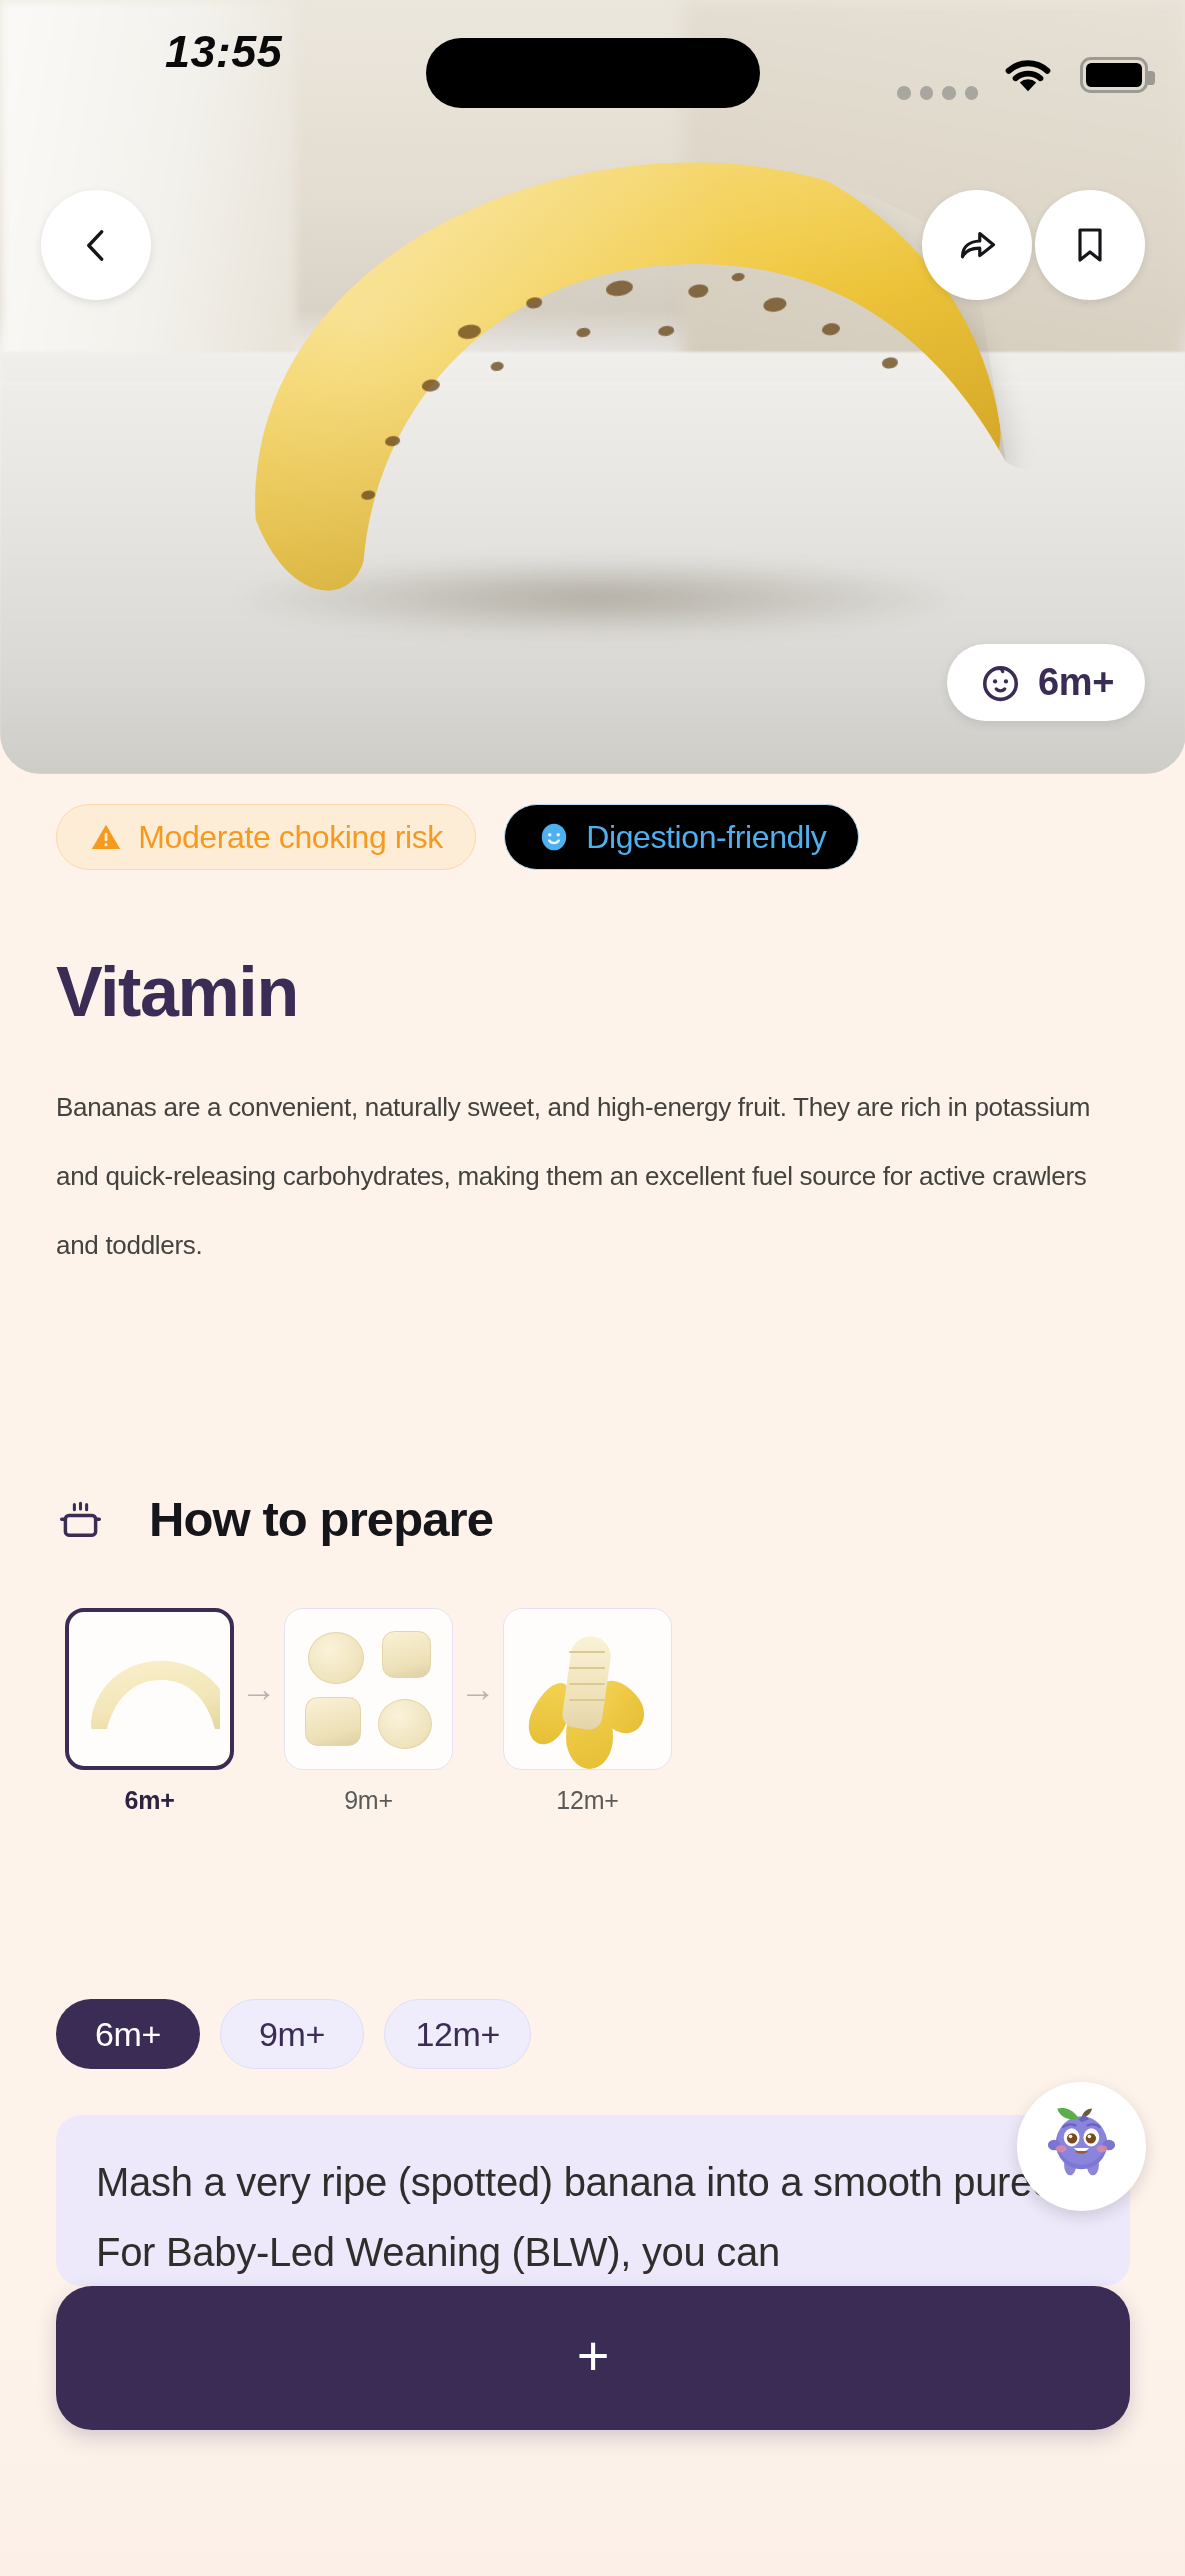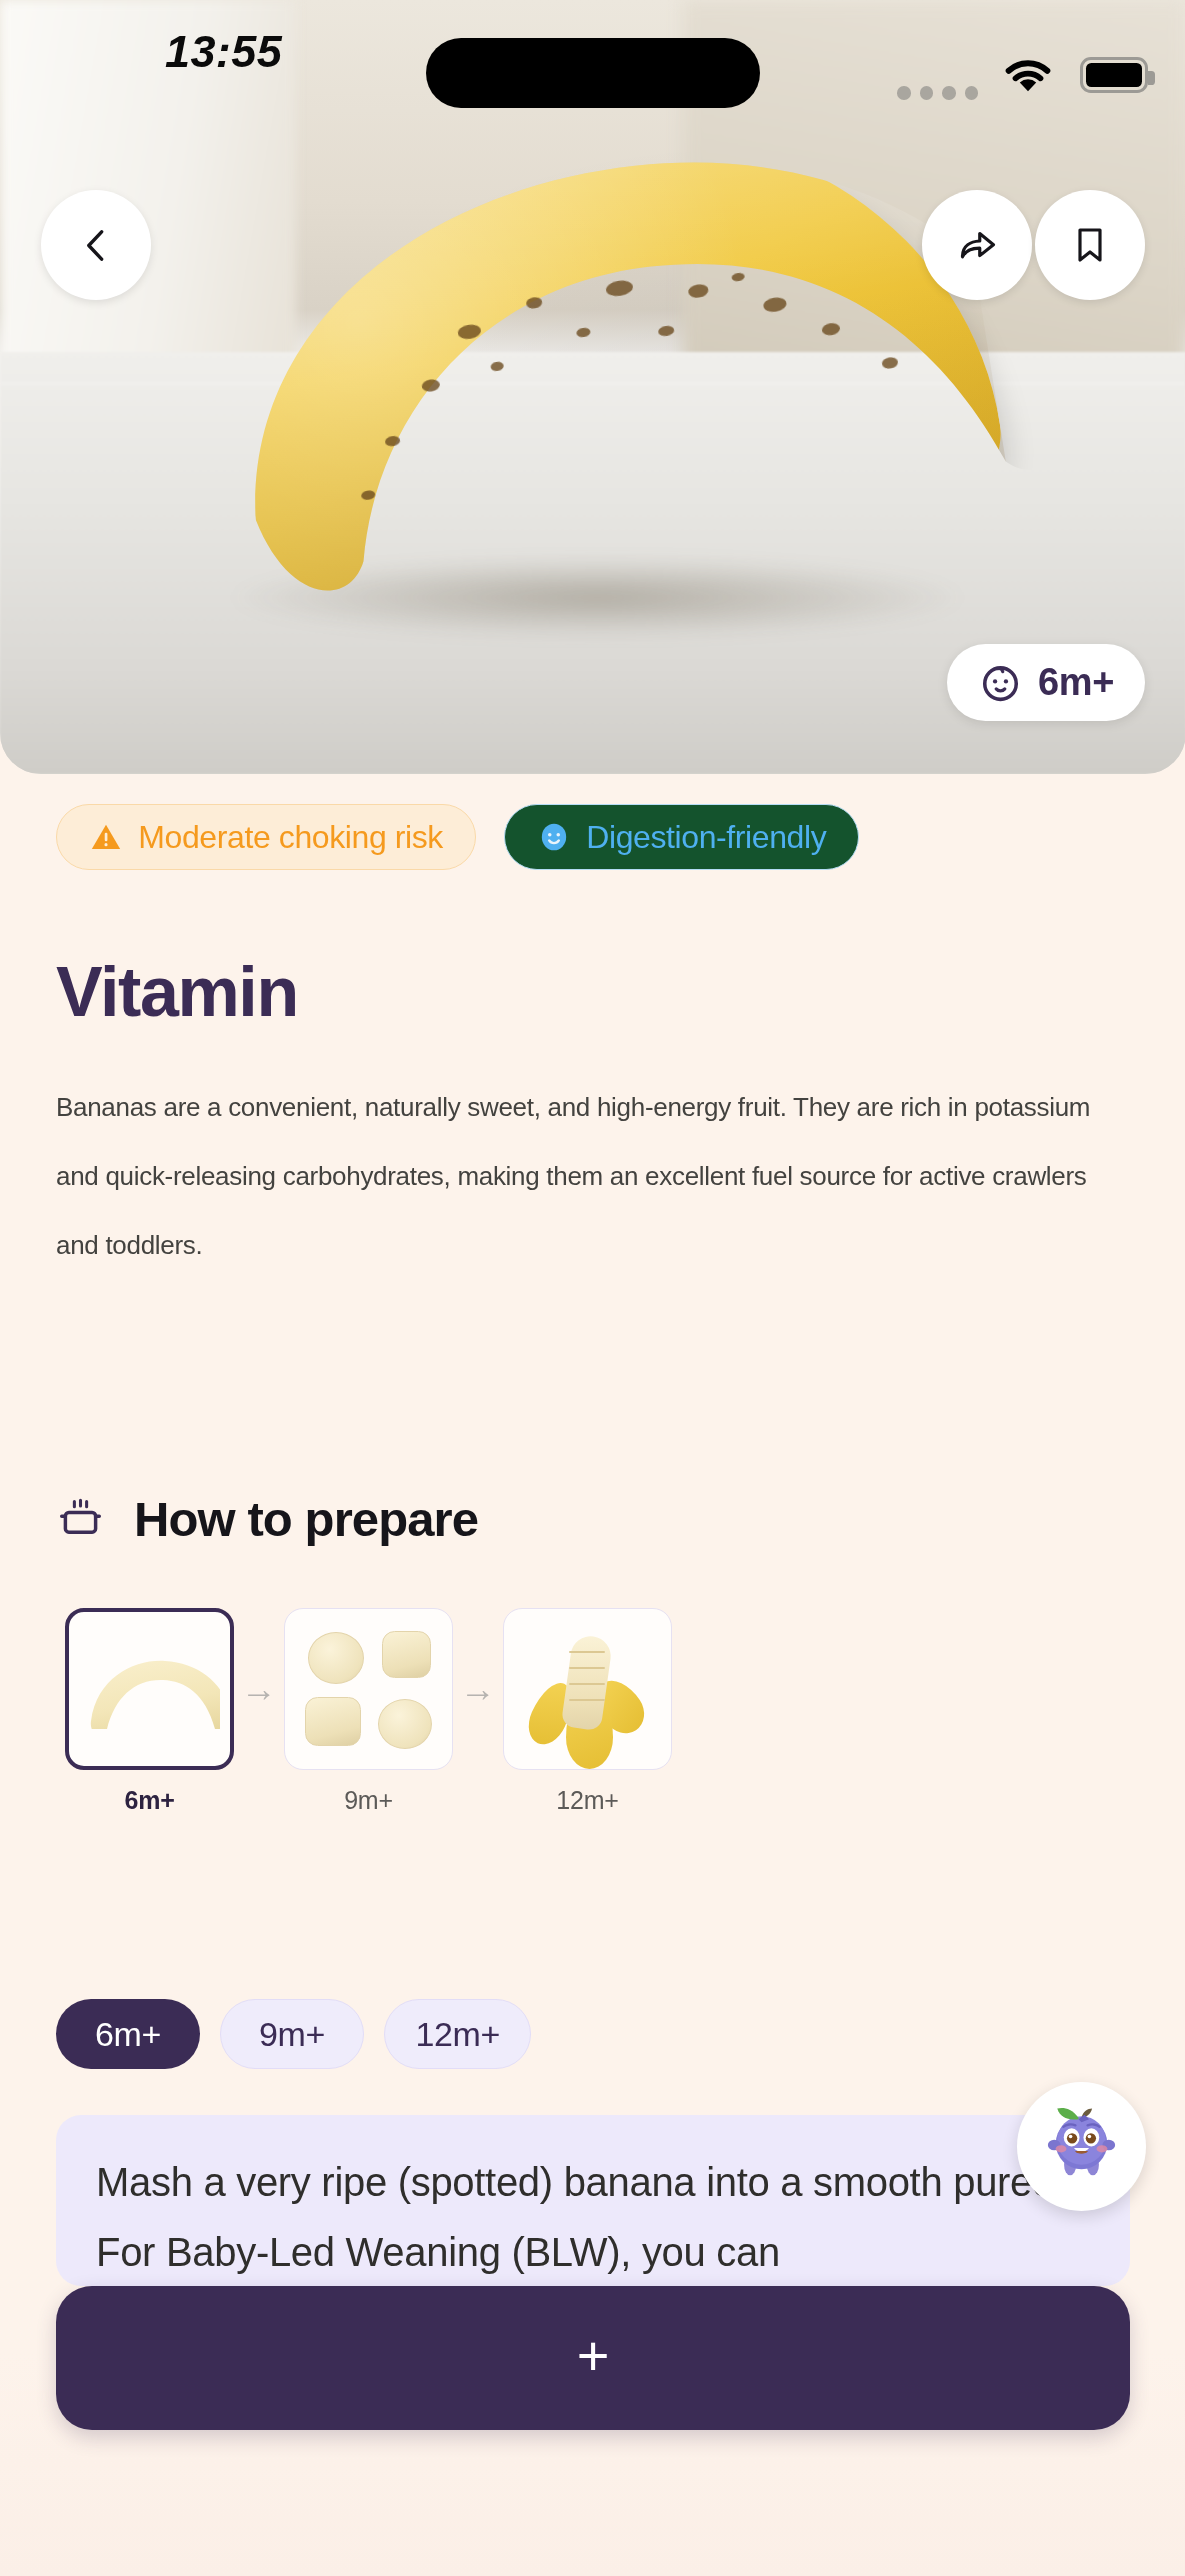--- a/index.html
+++ b/index.html
@@ -116,35 +116,35 @@
   .chips{
     position:absolute; top:804px; left:56px; display:flex; gap:28px; z-index:4;
     width:1186px;
   }
   .chip{
     height:66px; display:flex; align-items:center; gap:15.3px;
     border-radius:36px; padding:0 32px; white-space:nowrap;
     font-size:32px; letter-spacing:-0.4px;
   }
   .chip.warn{ background:#FDEDD7; border:1.8px solid #FAD9A8; color:#F59A1E; }
-  .chip.info{ background:#14532d; border:1.8px solid #B4DCF4; color:#4FB0F0; }
+  .chip.info{ background:#000000; border:1.8px solid #B4DCF4; color:#4FB0F0; }
   .chip.vit { background:#FDEDD7; border:1.8px solid #FAD9A8; color:#F59A1E; }
 
   
   .title{
     position:absolute; left:56px; top:952px;
     font-size:70px; font-weight:700; color:#3B2C55; letter-spacing:-1.4px;
   }
   .desc{
     position:absolute; left:56px; top:1073px; width:1078px;
     font-size:26px; line-height:69px; color:#43423F; letter-spacing:-0.3px;
   }
   .sec-head{
     position:absolute; left:56px; top:1491px;
-    display:flex; align-items:center; gap:29px;
+    display:flex; align-items:flex-end; gap:44px;
   }
   .sec-head .txt{ font-size:49px; font-weight:700; color:#16151A; letter-spacing:-0.9px;}
 
   
   .prep{
     position:absolute; left:65px; top:1608px;
     display:flex; align-items:flex-start; gap:0;
   }
   .prep-col{ display:flex; flex-direction:column; align-items:center; width:169px;}
   .card{

